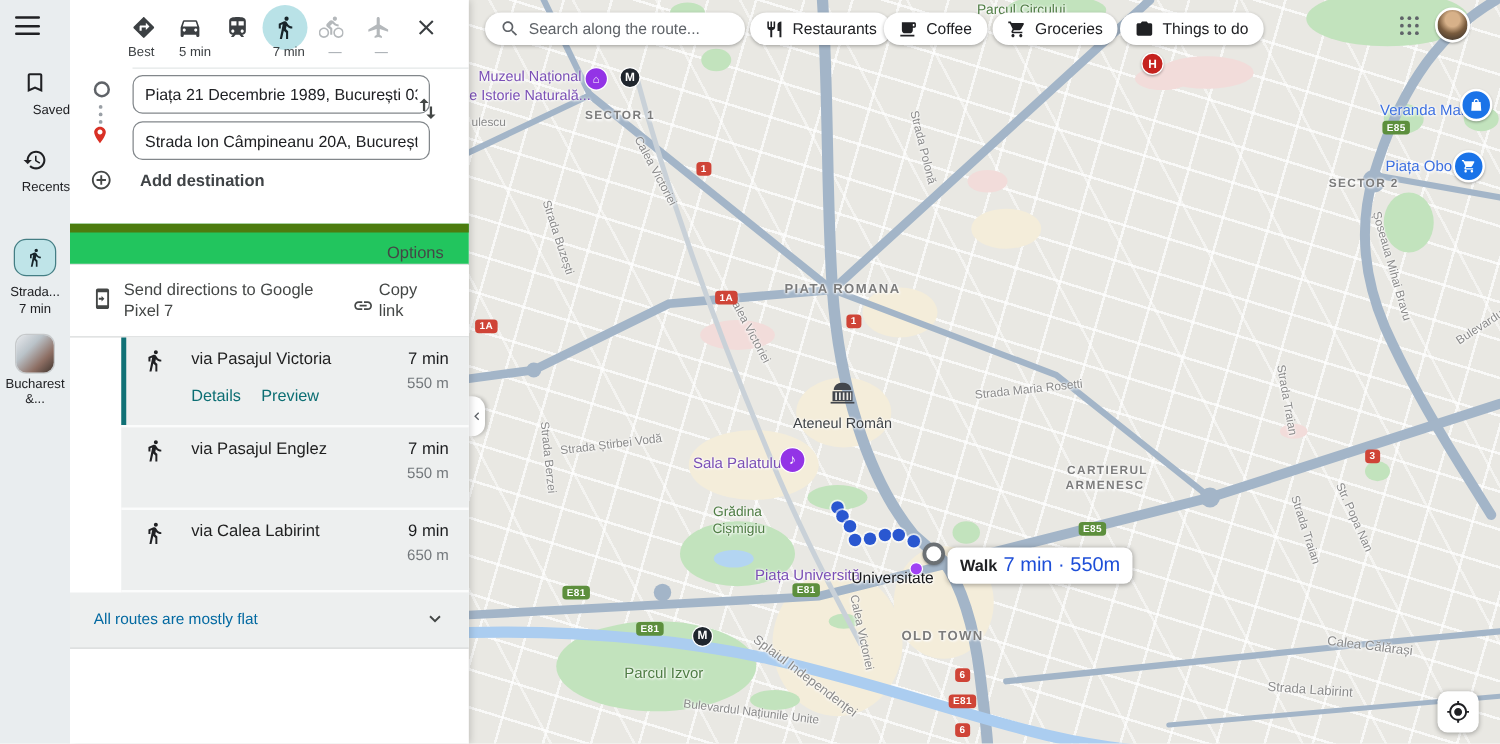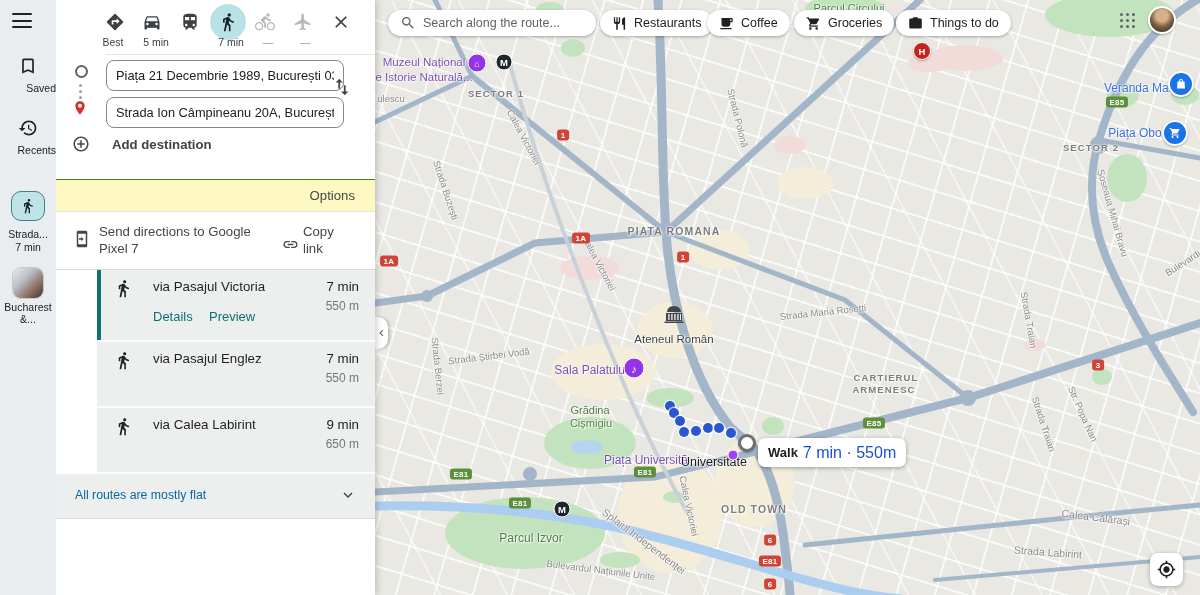--- a/index.html
+++ b/index.html
@@ -30,22 +30,22 @@
   .tb-line{position:absolute;left:50px;right:0;top:54px;height:1px;background:#e4e7e7;}
   .fld{position:absolute;left:50px;width:218px;height:29px;border:1px solid #82878b;border-radius:8px;
     background:#fff;font-family:"Liberation Sans",sans-serif;font-size:12.8px;color:#202124;
     padding:0 9px;outline:none;white-space:nowrap;overflow:hidden;text-overflow:clip;line-height:29px;}
   .oicon{position:absolute;left:19px;top:65px;width:9px;height:9px;border:2px solid #5f6368;border-radius:50%;}
   .vdots{position:absolute;left:23px;top:84px;}
   .vdots i{display:block;width:3px;height:3px;border-radius:50%;background:#9aa0a6;margin:0 0 3px;}
   .swapbtn{position:absolute;right:22px;top:76px;cursor:pointer;}
   .addrow{position:absolute;left:0;top:130px;width:100%;height:30px;cursor:pointer;font-weight:bold;}
   .addrow .lbl{position:absolute;left:56px;top:7px;font-size:13.2px;color:#3f4346;}
-  .optband{position:absolute;left:0;top:179px;width:100%;height:33px;background:#fef9c3;
-    border-top:1px solid #4d7c0f;border-bottom:1px solid #e2e4e4;box-sizing:border-box;}
+  .optband{position:absolute;left:0;top:179px;width:100%;height:33px;background:#22c55e;
+    border-top:7px solid #4d7c0f;border-bottom:1px solid #e2e4e4;box-sizing:border-box;}
   .optband .lbl{position:absolute;right:20px;top:8px;font-size:13.2px;color:#444746;cursor:pointer;}
   .sendrow{position:absolute;left:0;top:212px;width:100%;height:57px;background:#fff;}
   .sendrow .txt{position:absolute;left:43px;top:11px;width:176px;font-size:13.2px;line-height:17px;color:#444746;}
   .sendrow .cp{position:absolute;left:247px;top:11px;width:54px;font-size:13.2px;line-height:17px;color:#444746;}
   .routes{position:absolute;left:0;top:269px;width:100%;border-top:1px solid #d8dada;}
   .rrow{position:relative;background:#edefef;border-bottom:2px solid #fbfcfc;margin-left:41px;}
   .rrow .walki{position:absolute;left:17px;top:9px;}
   .rrow .ttl{position:absolute;left:56px;top:9px;font-size:13.3px;color:#1f1f1f;}
   .rrow .tme{position:absolute;right:16px;top:9px;font-size:13.3px;color:#1b1c1e;font-weight:500;}
   .rrow .dst{position:absolute;right:16px;top:29px;font-size:12px;color:#72777b;}
@@ -387,21 +387,21 @@
       <g fill="#a3b5c8">
         <circle cx="52" cy="296" r="6"></circle>
           <circle cx="291" cy="232" r="6"></circle>
           <circle cx="593" cy="398" r="8"></circle>
         <circle cx="155" cy="474" r="7"></circle>
           <circle cx="724" cy="145" r="9"></circle>
       </g>
     </svg>
 
     <div style="position:absolute;inset:0;">
-        <span class="ml park" style="left: 442px; top: 8px; transform: translate(-50%, -50%); margin-left: 32px;">Parcul Circului</span>
+        <span class="ml park" style="left: 442px; top: 8px; transform: translate(-50%, -50%);">Parcul Circului</span>
         <span class="ml poi-purple" style="left: 49px; top: 62px; transform: translate(-50%, -50%);">Muzeul Național</span>
         <span class="ml poi-purple" style="left: 49px; top: 77px; transform: translate(-50%, -50%);">e Istorie Naturală...</span>
         <span class="ml area" style="left: 121px; top: 93px; transform: translate(-50%, -50%);">SECTOR 1</span>
         <span class="ml street" style="left: 16px; top: 98px; transform: translate(-50%, -50%);">ulescu</span>
         <span class="ml area" style="font-size: 10.5px; left: 299px; top: 231px; transform: translate(-50%, -50%);">PIATA ROMANA</span>
         <span class="ml street" style="left: 149px; top: 137px; transform: translate(-50%, -50%) rotate(62deg);">Calea Victoriei</span>
         <span class="ml street" style="left: 224px; top: 263px; transform: translate(-50%, -50%) rotate(62deg);">Calea Victoriei</span>
         <span class="ml street" style="left: 314px; top: 506px; transform: translate(-50%, -50%) rotate(78deg);">Calea Victoriei</span>
         <span class="ml place-dark" style="left: 299px; top: 339px; transform: translate(-50%, -50%);">Ateneul Român</span>
         <span class="ml poi-purple" style="font-size: 12px; left: 216px; top: 370px; transform: translate(-50%, -50%);">Sala Palatului</span>

